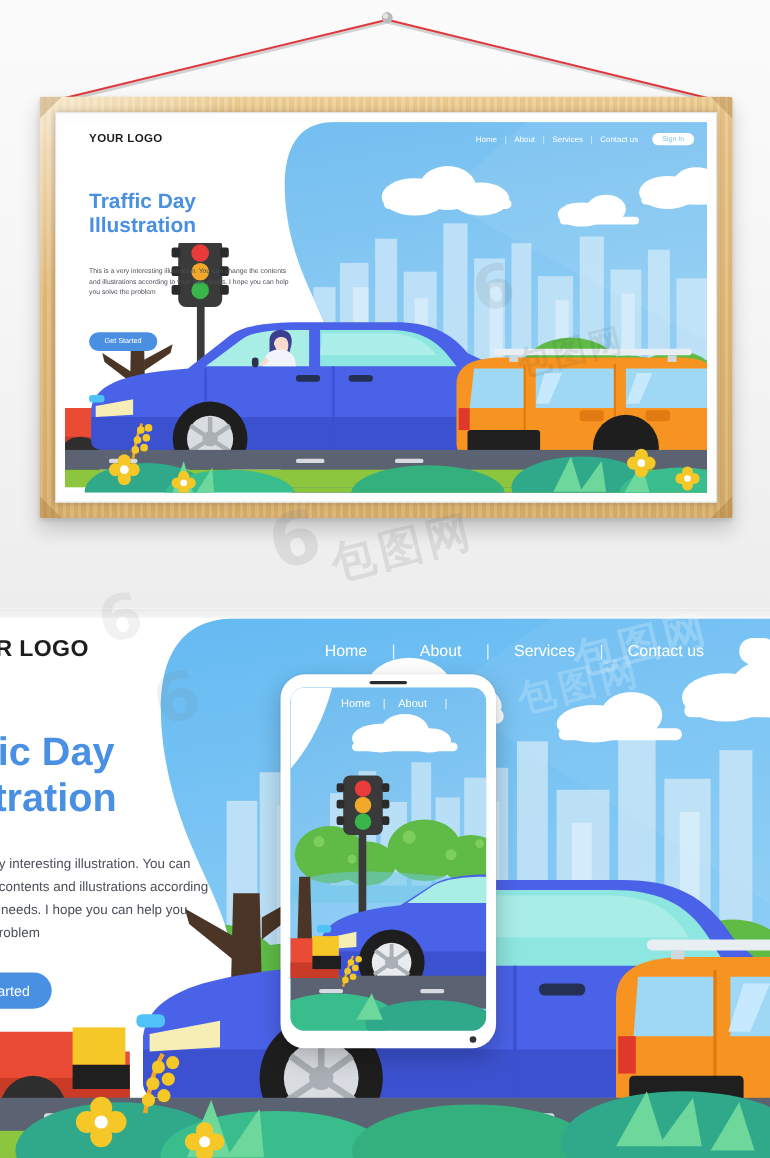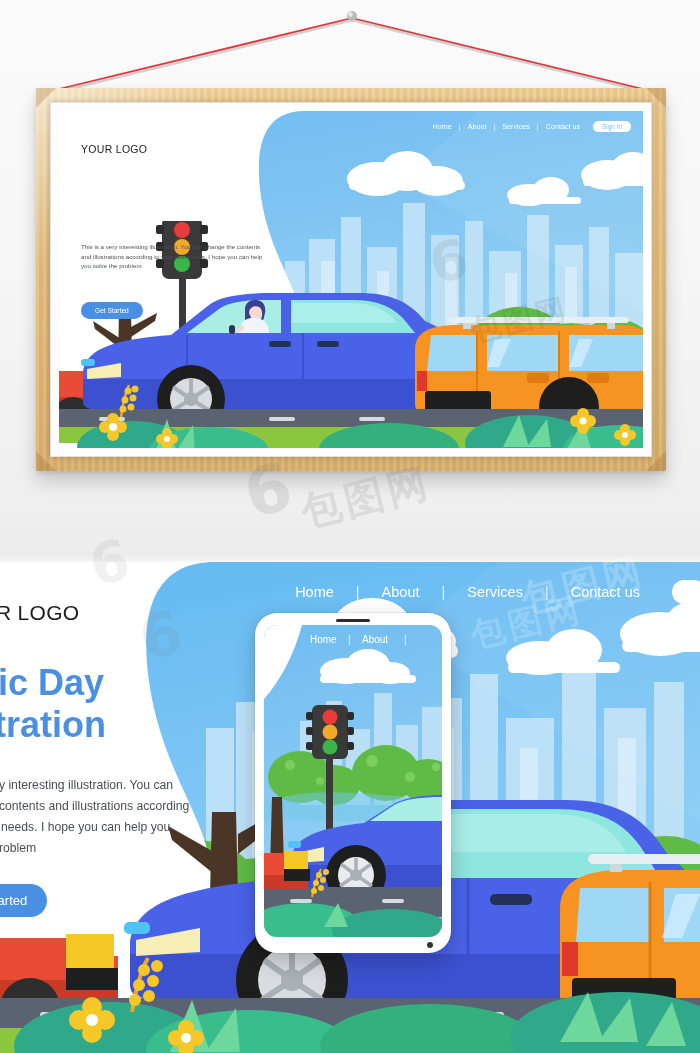--- a/index.html
+++ b/index.html
@@ -56,21 +56,21 @@
   .lp{ position:absolute; inset:0; overflow:hidden; background:#fff; }
   .lp-blue-blob{ position:absolute; }
   .nav{ position:absolute; display:flex; align-items:center; }
   .nav a{ color:#fff; text-decoration:none; white-space:nowrap; }
   .nav .sep{ color:rgba(255,255,255,.8); }
   .signin{
     background:#fff; border-radius:999px; color:#7fbff0;
     display:inline-flex; align-items:center; justify-content:center;
     white-space:nowrap;
   }
-  .logo{ font-weight:normal; color:#1d1d1d; letter-spacing:.3px; white-space:nowrap;margin-top:23px; }
+  .logo{ font-weight:bold; color:#1d1d1d; letter-spacing:.3px; white-space:nowrap; }
   .headline{ color:#4a90e2; font-weight:bold; line-height:1.16; white-space:pre-line; }
   .bodycopy{ color:#4a4f57; line-height:1.55; }
   .cta{
     background:#4a90e2; color:#fff; border:none; border-radius:999px;
     display:inline-flex; align-items:center; justify-content:center;
     white-space:nowrap; cursor:pointer;
   }
 
   
   #bottom-section{
@@ -388,20 +388,22 @@
             <a href="#">About</a>
             <span class="sep">|</span>
             <a href="#">Services</a>
             <span class="sep">|</span>
             <a href="#">Contact us</a>
             <span class="signin" style="margin-left:6px; padding:2px 9px; font-size:6.4px;">Sign In</span>
           </nav>
 
           <div class="logo" style="left:22px; top:9px; position:absolute; font-size:10.5px;">YOUR LOGO</div>
 
+          <div class="headline" style="left:22px; top:62px; position:absolute; font-size:19px;">Traffic Day
+Illustration</div>
 
           <div class="bodycopy" style="left:22px; top:131px; position:absolute; width:188px; font-size:6.2px;">This is a very interesting illustration. You can change the contents and illustrations according to your own needs. I hope you can help you solve the problem</div>
 
           <button class="cta" style="left:22px; top:191px; position:absolute; padding:5px 14px; font-size:6.6px;">Get Started</button>
         </div>
 
       </div>
     </div>
   </div>
 </div>

